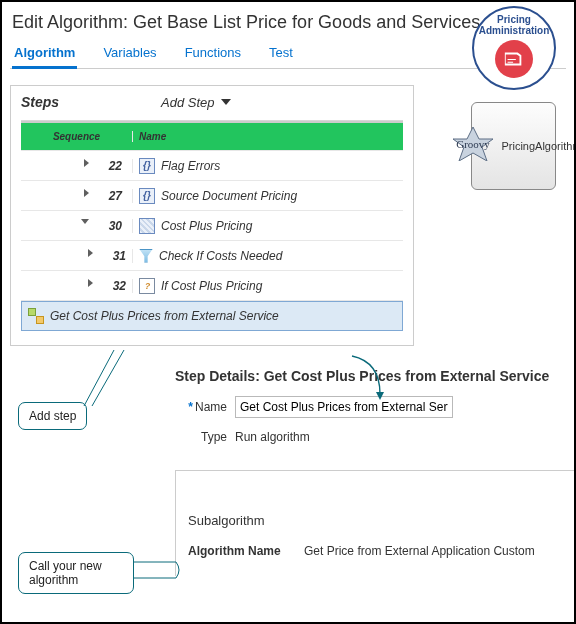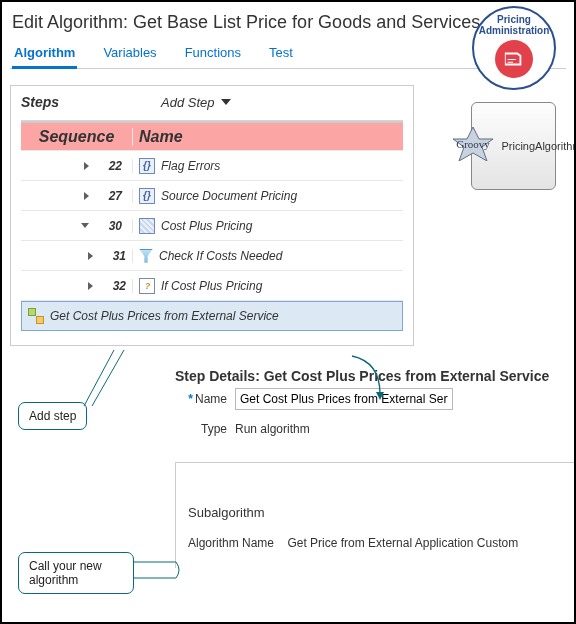--- a/index.html
+++ b/index.html
@@ -10,49 +10,49 @@
 .tabs { display: flex; gap: 24px; border-bottom: 1px solid #ccc; padding: 0 2px; }
 .tab { padding: 4px 2px 6px 2px; font-size: 13px; color: #0572ce; cursor: pointer; }
 .tab.active { color: #0572ce; font-weight: bold; border-bottom: 3px solid #0572ce; margin-bottom: -1px; }
 .steps-panel { border: 1px solid #ccc; margin-top: 16px; width: 404px; padding: 8px 10px 14px 10px; font-style: italic; }
 .steps-header { display: flex; align-items: center; }
 .steps-header h3 { font-size: 14px; font-weight: bold; width: 140px; }
 .add-step { font-size: 13px; color: #333; cursor: pointer; display: flex; align-items: center; gap: 6px; }
 .add-step .tri { width: 0; height: 0; border-left: 5px solid transparent; border-right: 5px solid transparent; border-top: 6px solid #333; }
 .table { border-top: 1px solid #d7d7d7; margin-top: 10px; }
 .thead, .row { display: flex; align-items: center; height: 30px; border-bottom: 1px solid #e7e7e7; }
-.thead { background: #fca5a5; font-weight: bold; font-size: 16px; border-top: 2px solid #ccc; }
-.col-seq { width: 112px; display: flex; justify-content: flex-end; align-items: center; padding-right: 10px; gap: 20px; border-right: 1px solid #e7e7e7; }
+.thead { background: #22c55e; font-weight: bold; font-size: 10px; border-top: 2px solid #ccc; }
+.col-seq { width: 112px; display: flex; justify-content: flex-end; align-items: flex-start; padding-right: 10px; gap: 20px; border-right: 1px solid #e7e7e7; }
 .col-seq-h { width: 112px; text-align: center; border-right: 1px solid #e7e7e7; }
 .col-name { flex: 1; display: flex; align-items: center; gap: 6px; padding-left: 6px; }
 .arrow-r { width: 0; height: 0; border-top: 4px solid transparent; border-bottom: 4px solid transparent; border-left: 5px solid #5f5f5f; }
 .arrow-d { width: 0; height: 0; border-left: 4px solid transparent; border-right: 4px solid transparent; border-top: 5px solid #5f5f5f; }
 .seq-num { font-weight: bold; }
 .ic { width: 16px; height: 16px; display: inline-flex; align-items: center; justify-content: center; font-size: 10px; }
 .ic-box { border: 1px solid #6a8abf; background: #eaf0f9; color: #4463a1; font-weight: bold; }
 .ic-pat { border: 1px solid #6a8abf; background: repeating-linear-gradient(45deg,#eaf0f9,#eaf0f9 2px,#c9d7ea 2px,#c9d7ea 4px); }
 .ic-funnel { width: 14px; height: 14px; background: linear-gradient(#bfe1f5,#7fbde4); clip-path: polygon(0 0,100% 0,62% 55%,62% 100%,38% 100%,38% 55%); border: 1px solid #4a94c6; }
 .ic-doc { border: 1px solid #7a8aa0; background: #fff; }
 .ic-doc::before { content: "?"; color: #d08a2a; font-weight: bold; font-size: 9px; margin-left: 1px; }
 .ic-flow { position: relative; }
 .ic-flow::before { content: ""; position: absolute; width: 6px; height: 6px; background: #b7d96a; border: 1px solid #7aa03a; top: 0; left: 0; }
 .ic-flow::after { content: ""; position: absolute; width: 6px; height: 6px; background: #f3c96a; border: 1px solid #c7951f; bottom: 0; right: 0; }
 .row.indent-1 .col-seq { padding-right: 6px; }
 .row.indent-1 .arrow-r, .row.indent-1 .arrow-d { margin-left: 20px; }
 .row.selected { background: #dce9f5; border: 1px solid #7fa8d4; }
 .details { margin-top: 22px; margin-left: 165px; width: 400px; }
-.details h3 { font-size: 14px; font-weight: bold; margin-bottom: 4px; }
+.details h3 { font-size: 14px; font-weight: bold; margin-bottom: 12px; }
 .field { display: flex; align-items: center; margin-bottom: 12px; font-size: 12px; }
 .field .lab { width: 60px; text-align: right; padding-right: 8px; }
 .req { color: #0572ce; font-weight: bold; margin-right: 2px; }
 .field input { width: 218px; height: 22px; border: 1px solid #b9b9b9; padding: 0 4px; font-size: 12px; }
 .subalg { margin-top: 26px; margin-left: 165px; border: 1px solid #ccc; border-bottom: none; padding: 10px 12px 18px 12px; width: 400px; }
 .subalg h4 { font-size: 13px; font-weight: normal; margin-bottom: 16px; margin-top: 32px; }
 .subalg .arow { font-size: 12px; }
-.subalg .arow .al { font-weight: normal; margin-right: 10px; }
+.subalg .arow .al { font-weight: bold; margin-right: 20px; }
 
 
 .badge-admin { position: absolute; top: 4px; right: 18px; width: 84px; height: 84px; border: 2px solid #2b4f8f; border-radius: 50%; background: #fff; display: flex; flex-direction: column; align-items: center; padding-top: 6px; font-size: 10px; font-weight: bold; color: #2b4f8f; text-align: center; line-height: 1.1; }
 .badge-admin .circ { margin-top: 4px; width: 38px; height: 38px; border-radius: 50%; background: #e2404a; display: flex; align-items: center; justify-content: center; }
 .badge-admin .circ svg { width: 22px; height: 18px; fill: #fff; }
 .badge-alg { position: absolute; top: 100px; right: 18px; width: 85px; height: 88px; border: 1px solid #888; border-radius: 6px; background: linear-gradient(#fdfdfd,#e4e4e4); display: flex; align-items: center; justify-content: center; font-size: 11px; text-align: center; padding: 4px; }
 .badge-alg .star { position: relative; width: 56px; height: 34px; margin-bottom: 4px; color: #4e5c73; }
 .badge-alg .star svg { width: 56px; height: 34px; }
 
 

